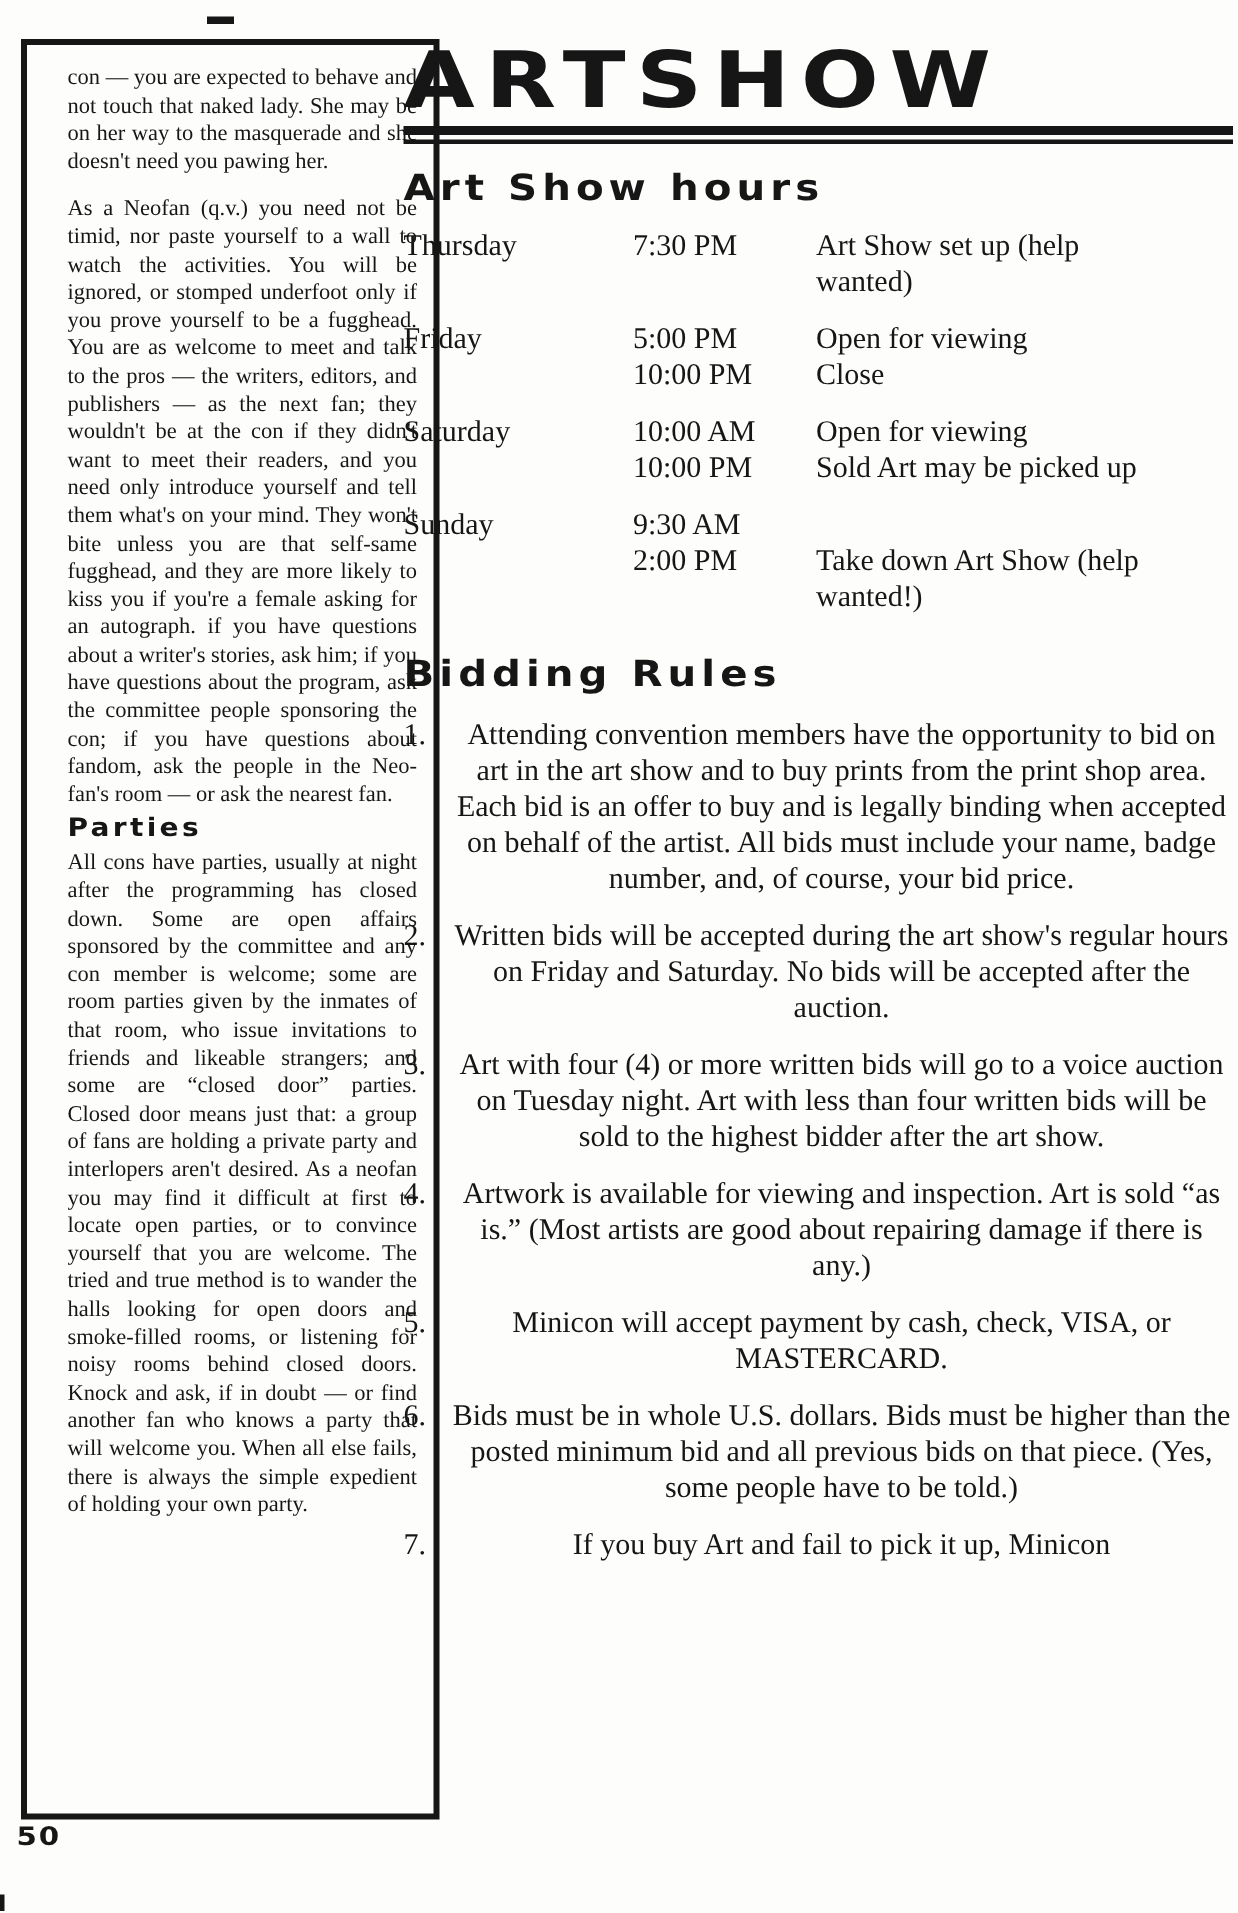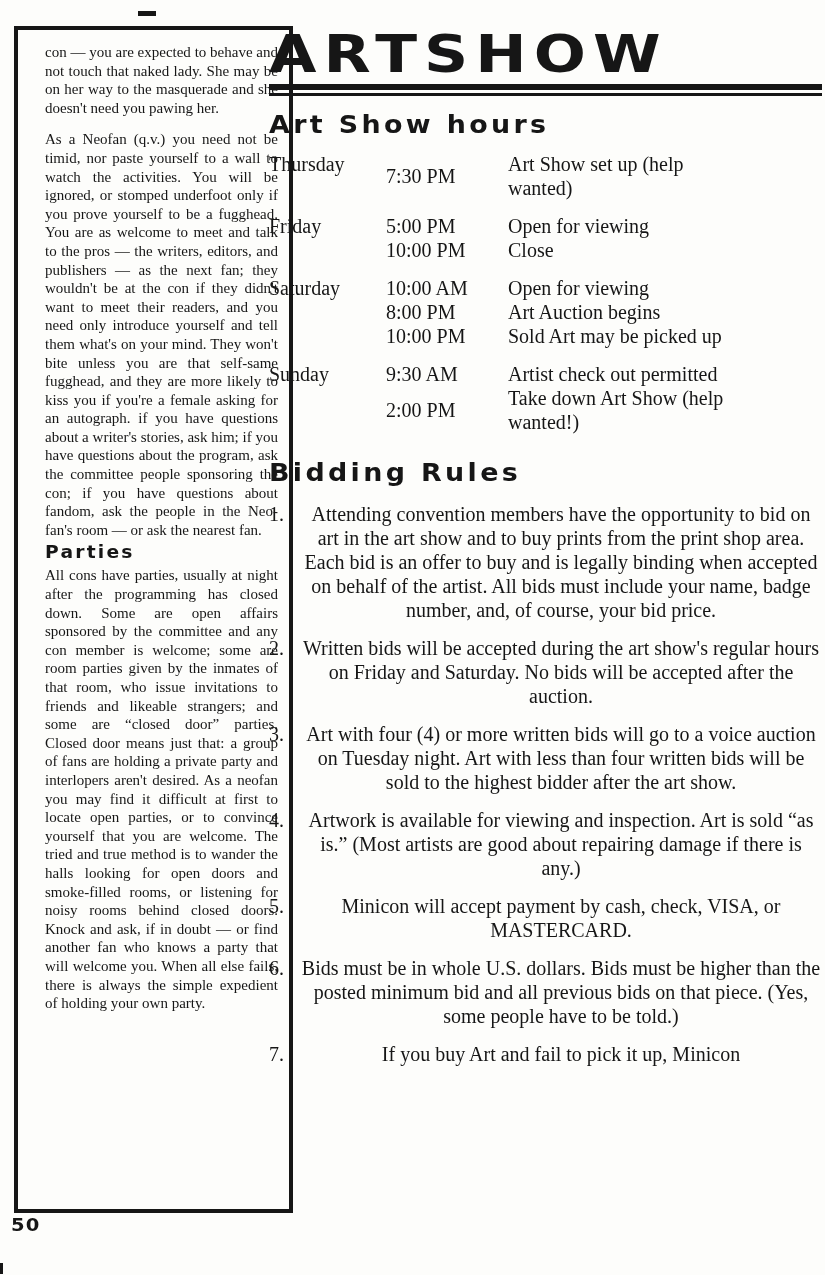--- a/index.html
+++ b/index.html
@@ -83,21 +83,21 @@
     letter-spacing: 3px;
     transform: scaleX(1.12);
   }
   #hours-heading   { margin-top: 15px; margin-bottom: 13px; }
   #bidding-heading { margin-top: 25px; margin-bottom: 15px; }
 
   
   .day-row { display: flex; align-items: flex-start; margin-bottom: 14px; }
   .day     { width: 117px; flex: none; }
   .entries { flex: 1; }
-  .entry   { display: flex; align-items: center; }
+  .entry   { display: flex; align-items: flex-start; margin-left: 36px; }
   .time    { width: 122px; flex: none; }
   .event   { width: 238px; flex: none; }
 
   
   #rules { list-style: none; margin: 0; padding: 0; }
   #rules li { display: flex; align-items: flex-start; margin-bottom: 14px; }
   #rules .num { width: 31px; flex: none; }
   #rules .rule-text { flex: 1; text-align: center; }
 
   
@@ -156,35 +156,30 @@
         </div>
       </div>
       <div class="day-row">
         <div class="day">Saturday</div>
         <div class="entries">
           <div class="entry">
             <div class="time">10:00 AM</div>
             <div class="event">Open for viewing</div>
           </div>
           <div class="entry">
-            <div class="time">8:00 PM</div>
-            <div class="event">Art Auction begins</div>
-          </div>
-          <div class="entry">
             <div class="time">10:00 PM</div>
             <div class="event">Sold Art may be picked up</div>
           </div>
         </div>
       </div>
       <div class="day-row">
         <div class="day">Sunday</div>
         <div class="entries">
           <div class="entry">
             <div class="time">9:30 AM</div>
-            <div class="event">Artist check out permitted</div>
           </div>
           <div class="entry">
             <div class="time">2:00 PM</div>
             <div class="event">Take down Art Show (help wanted!)</div>
           </div>
         </div>
       </div>
     </section>
 
   <h2 id="bidding-heading" class="techno section-heading">Bidding Rules</h2>

